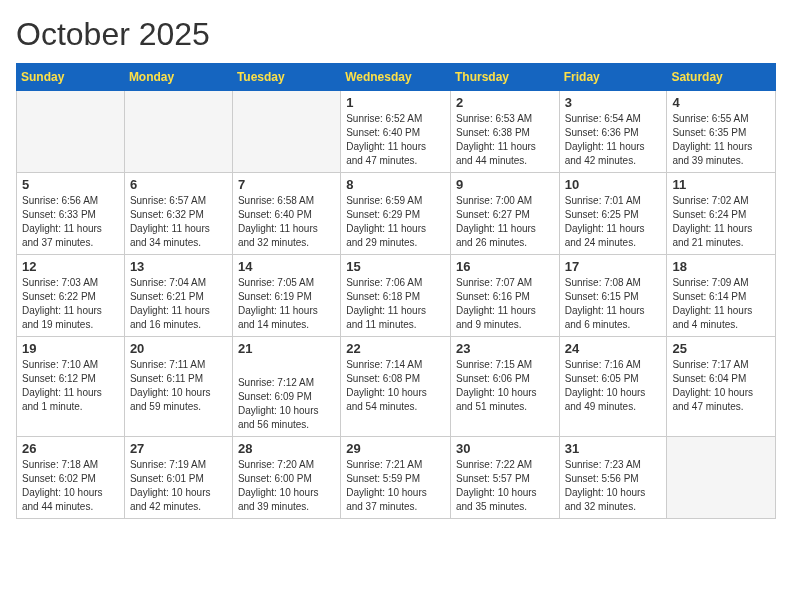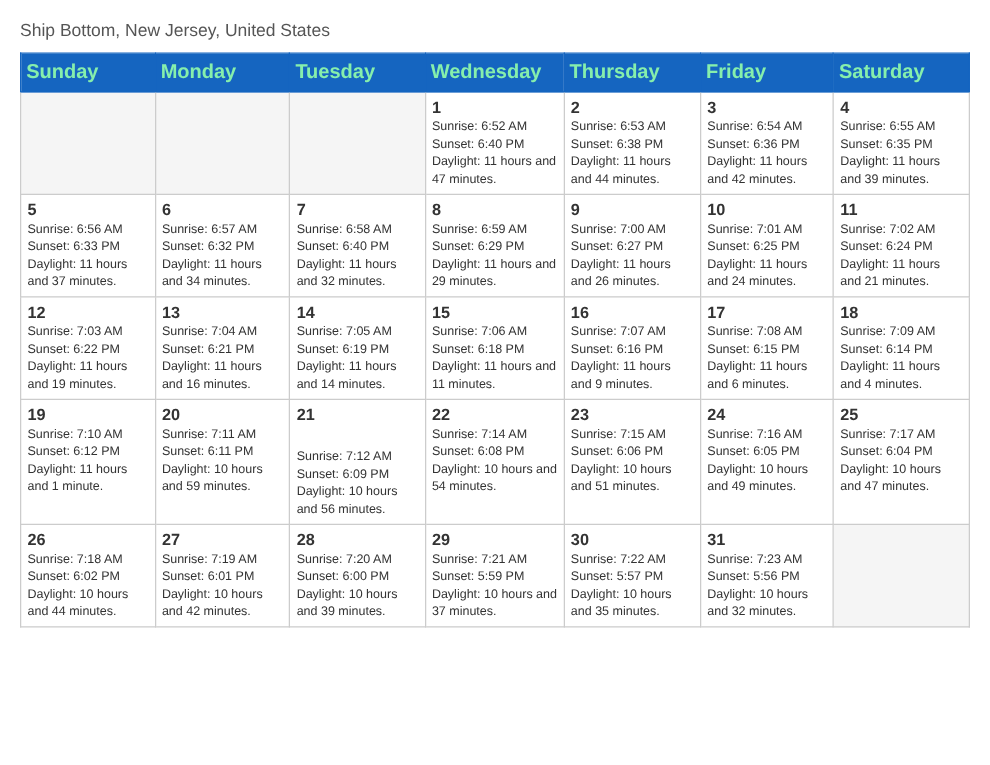--- a/index.html
+++ b/index.html
@@ -32,22 +32,22 @@
       font-size: 14px;
       color: #555;
     }
     table {
       width: 100%;
       border-collapse: collapse;
       border: 1px solid #ccc;
     }
     th {
       background-color: #1565c0;
-      color: #86efac;
-      font-size: 16px;
+      color: #fde047;
+      font-size: 12px;
       font-weight: bold;
       padding: 6px 4px;
       text-align: left;
       border: 1px solid #1565c0;
     }
     td {
       vertical-align: top;
       border: 1px solid #ccc;
       padding: 4px 5px;
       width: 113px;
@@ -72,21 +72,21 @@
     }
     tr:nth-child(even) td:not(.empty) {
       background: #fff;
     }
   </style>
 </head>
 <body>
 
 <div class="header-section">
   <div class="title-section">
-    <div class="calendar-subtitle">Ship Bottom, New Jersey, United States</div>
+    <div class="calendar-title">October 2025</div>
   </div>
 </div>
 
 <table>
   <thead>
     <tr>
     <th>Sunday</th>
         <th>Monday</th>
         <th>Tuesday</th>
         <th>Wednesday</th>

